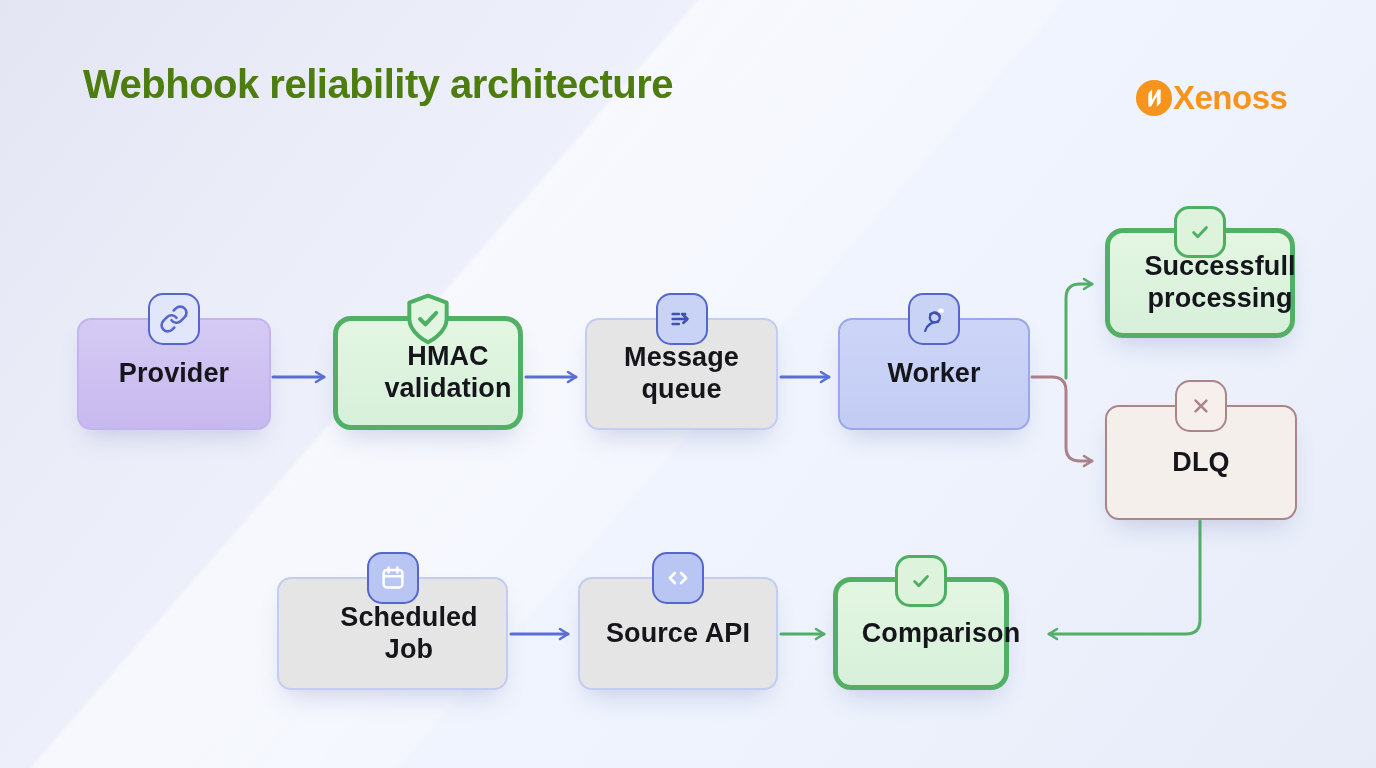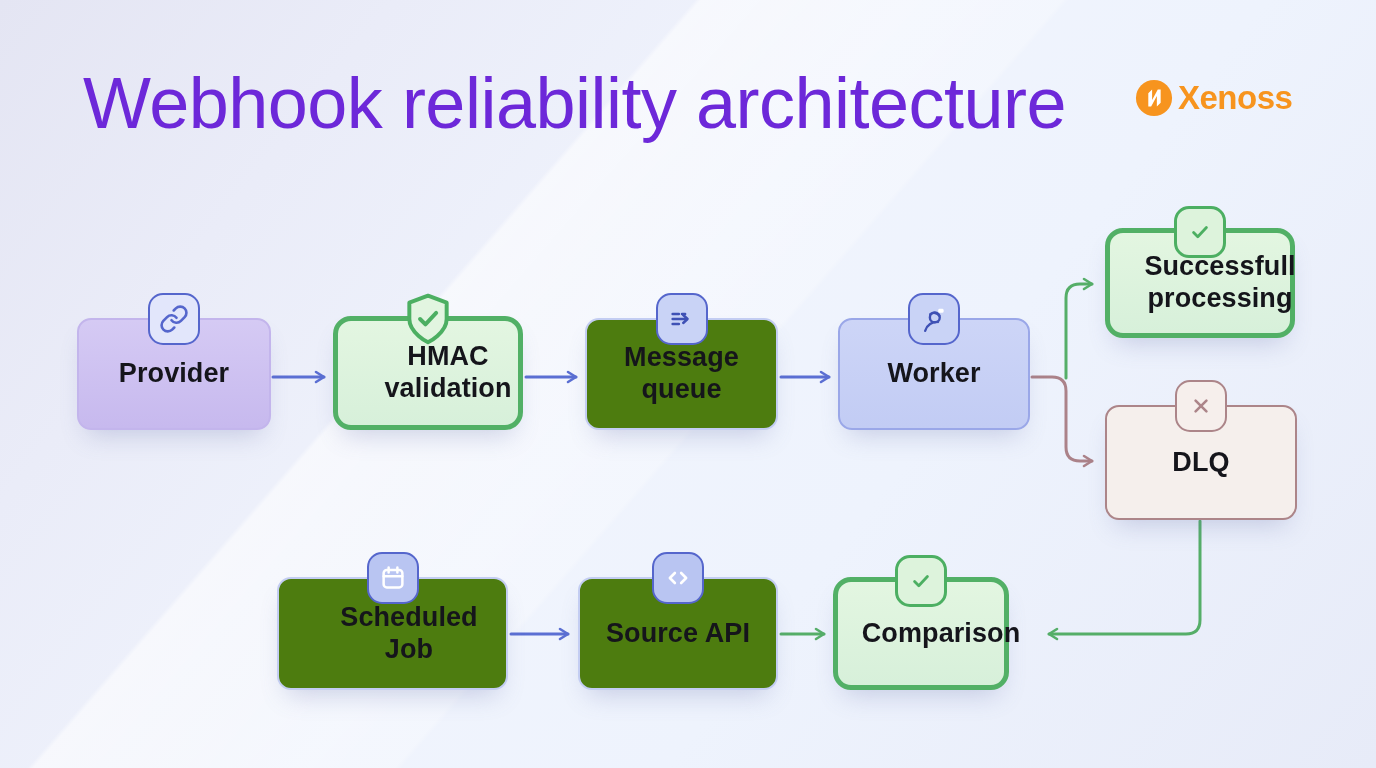--- a/index.html
+++ b/index.html
@@ -9,35 +9,35 @@
     background:linear-gradient(128deg,#e4e5f3 0%,#eaecf8 20%,#f0f4fd 46%,#eef3fd 64%,#e7ebf8 100%);
   }
   .stage{position:relative;width:1376px;height:768px;}
   .stage::before{
     content:"";position:absolute;inset:0;pointer-events:none;
     background:linear-gradient(131deg,rgba(255,255,255,0) 34%,rgba(255,255,255,.55) 34.3%,rgba(255,255,255,.25) 52%,rgba(255,255,255,0) 52.3%);
   }
   
   .title{
     position:absolute;left:83px;top:62px;
-    font-size:72px;font-weight:400;letter-spacing:-.5px;color:#6d28d9;
+    font-size:40px;font-weight:700;letter-spacing:-.5px;color:#4d7c0f;
   }
-  .logo{position:absolute;left:1135px;top:79px;display:flex;align-items:center;gap:5px;}
+  .logo{position:absolute;left:1135px;top:79px;display:flex;align-items:center;}
   .logo-text{font-size:33px;font-weight:800;color:#F7941E;letter-spacing:-.5px;}
 
   
   .node{
     position:absolute;box-sizing:border-box;border-radius:14px;z-index:2;
     display:flex;align-items:center;justify-content:center;text-align:center;
     color:#15151b;box-shadow:0 14px 26px -10px rgba(100,110,170,.30);
   }
   .node .label{font-size:27px;font-weight:800;line-height:1.18;letter-spacing:.1px;}
 
   .v-purple{background:linear-gradient(180deg,#d5caf4,#c7b9ee);border:2px solid #c3b5ec;}
-  .v-white {background:#4d7c0f;border:2px solid #c3cdf2;justify-content:center;}
+  .v-white {background:#e5e5e5;border:2px solid #c3cdf2;justify-content:center;}
   .v-blue  {background:linear-gradient(180deg,#cdd5f7,#c2ccf4);border:2px solid #9aa7e8;}
   .v-green {background:linear-gradient(180deg,#e3f6e1,#d7f0da);border:5px solid #52b066;border-radius:18px;padding-left:40px;}
   .v-rose  {background:#f5efec;border:2.5px solid #ac8589;}
 
   #node-provider   {left:77px;  top:318px; width:194px; height:112px;}
   #node-hmac       {left:333px; top:316px; width:190px; height:114px;}
   #node-queue      {left:585px; top:318px; width:193px; height:112px;}
   #node-worker     {left:838px; top:318px; width:192px; height:112px;align-items:center;}
   #node-success    {left:1105px;top:228px; width:190px; height:110px;}
   #node-dlq        {left:1105px;top:405px; width:192px; height:115px;justify-content:center;}

